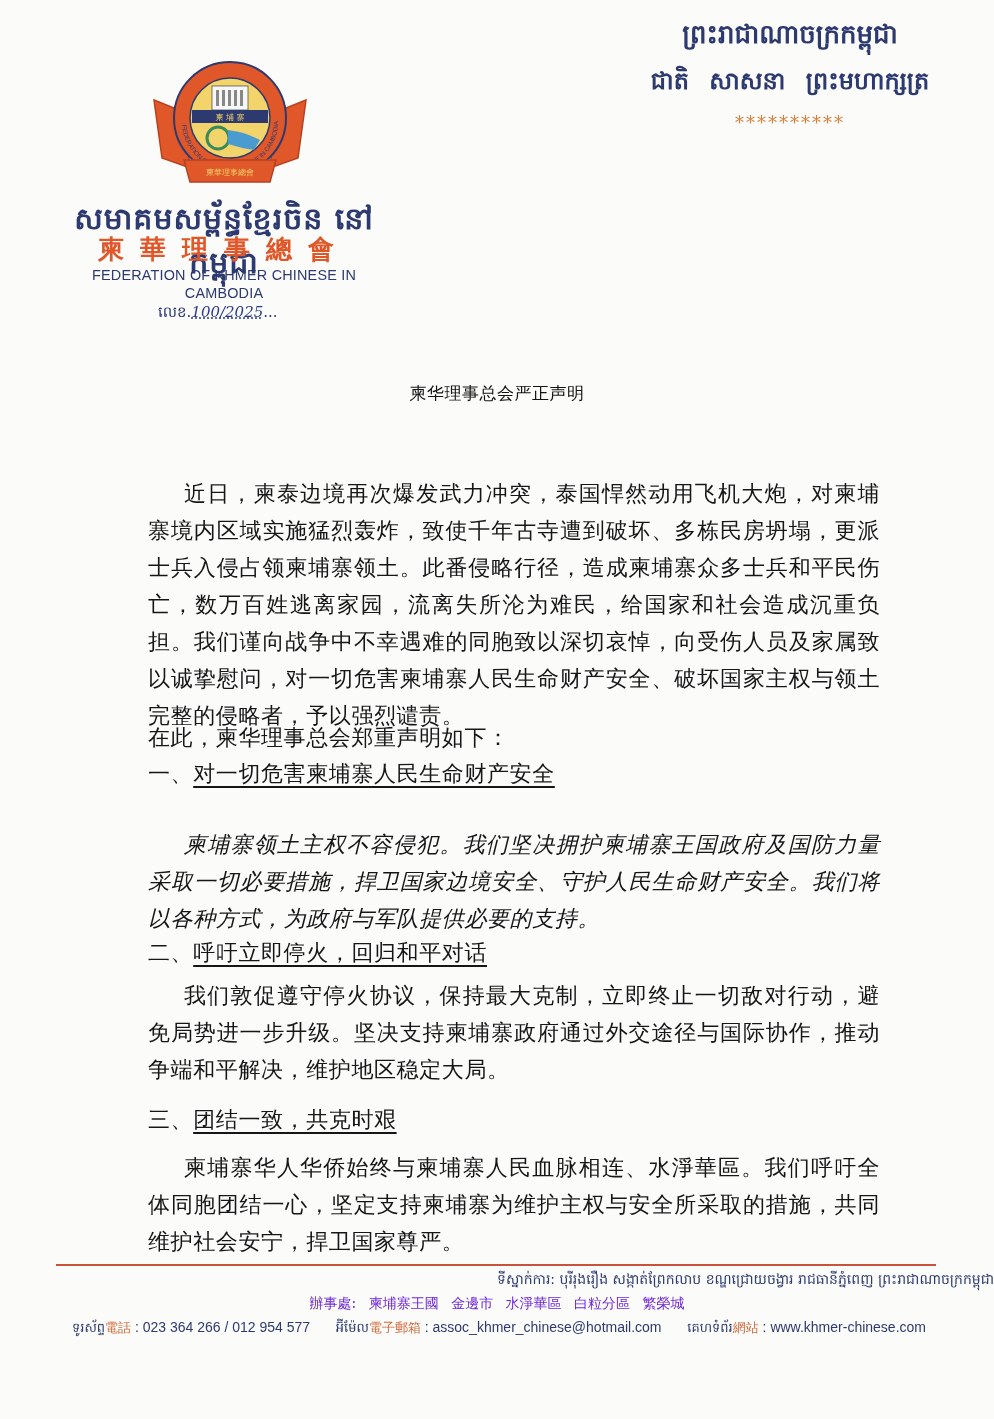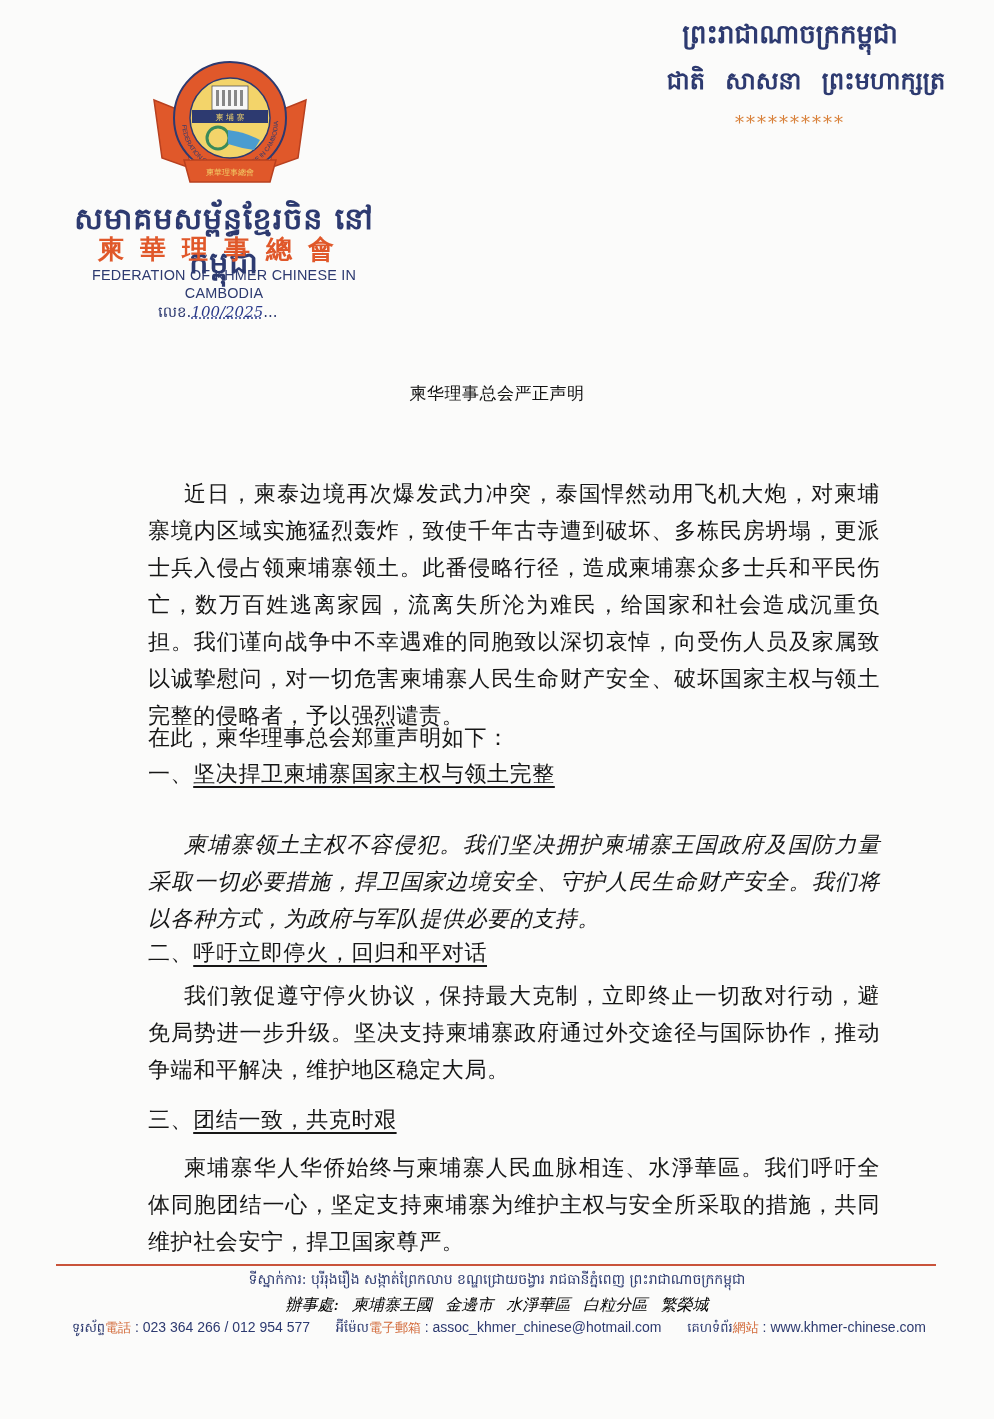--- a/index.html
+++ b/index.html
@@ -12,42 +12,42 @@
   
   .logo { left: 150px; top: 60px; width: 160px; height: 135px; }
   .org-khmer { left: 64px; top: 200px; width: 320px; text-align: center; font-family: "DejaVu Sans", sans-serif; font-size: 30px; color: #2d3a70; font-weight: bold; letter-spacing: 1px; }
   .org-chinese { left: 64px; top: 232px; width: 320px; text-align: center; font-size: 26px; color: #e0582a; font-weight: bold; letter-spacing: 16px; }
   .org-english { left: 64px; top: 266px; width: 320px; text-align: center; font-family: "Liberation Sans", sans-serif; font-size: 15.5px; color: #2d3a70; letter-spacing: 0.2px; transform: scaleX(0.93); transform-origin: center; }
   .ref-no { left: 158px; top: 302px; font-family: "DejaVu Sans", sans-serif; font-size: 15px; color: #2d3a70; }
   .ref-no .hand { font-family: "DejaVu Serif", serif; font-style: italic; color: #2a3a8a; text-decoration: underline dotted; }
 
   
   .kingdom-1 { left: 640px; top: 18px; width: 300px; text-align: center; font-family: "DejaVu Sans", sans-serif; font-size: 26px; color: #2d3a70; font-weight: bold; }
-  .kingdom-2 { left: 656px; top: 66px; width: 300px; text-align: center; font-family: "DejaVu Sans", sans-serif; font-size: 24px; color: #2d3a70; font-weight: bold; word-spacing: 12px; }
+  .kingdom-2 { left: 640px; top: 66px; width: 300px; text-align: center; font-family: "DejaVu Sans", sans-serif; font-size: 24px; color: #2d3a70; font-weight: bold; word-spacing: 12px; }
   .stars { left: 640px; top: 112px; width: 300px; text-align: center; font-size: 18px; color: #d9823c; letter-spacing: 2px; }
 
   
   .doc-title { left: 0; top: 382px; width: 994px; text-align: center; font-size: 17px; color: #111; letter-spacing: 0.5px; }
 
   
   .body-text { left: 148px; width: 732px; font-size: 22px; line-height: 37px; color: #161616; text-align: justify; letter-spacing: 0.6px; }
   .p1 { top: 475px; text-indent: 36px; }
   .p2 { top: 706px; margin-top: 13px; }
   .h1 { top: 755px; }
   .p3 { top: 826px; text-indent: 36px; font-style: italic; }
   .h2 { top: 926px; margin-top: 8px; }
   .p4 { top: 977px; text-indent: 36px; }
   .h3 { top: 1101px; }
   .p5 { top: 1149px; text-indent: 36px; }
   .heading-underline { text-decoration: underline; text-underline-offset: 5px; }
 
   
   .footer-rule { left: 56px; top: 1264px; width: 880px; height: 2px; background: #c9533a; }
-  .addr-khmer { left: 0; top: 1270px; width: 994px; text-align: center; font-family: "DejaVu Sans", sans-serif; font-size: 14px; color: #2d3a70; }
-  .addr-chinese { left: 0; top: 1295px; width: 994px; text-align: center; font-size: 16px; color: #000000; word-spacing: 8px; font-style: italic; }
+  .addr-khmer { left: 0; top: 1270px; width: 994px; text-align: right; font-family: "DejaVu Sans", sans-serif; font-size: 14px; color: #2d3a70; }
+  .addr-chinese { left: 0; top: 1295px; width: 994px; text-align: center; font-size: 14px; color: #6d28d9; word-spacing: 8px; }
   .contact-line { left: 72px; top: 1319px; width: 890px; font-family: "Liberation Sans", sans-serif; font-size: 14px; color: #2d3a70; white-space: nowrap; }
   .contact-line .lbl-cn { color: #d26a3a; font-family: "DejaVu Serif", serif; font-size: 13px; }
   .contact-line .lbl-km { font-family: "DejaVu Sans", sans-serif; font-size: 13px; }
   .contact-line .gap { display: inline-block; width: 18px; }
 </style>
 </head>
 <body>
 
 <div class="abs logo">
   <svg width="160" height="135" viewBox="0 0 160 135">
@@ -91,21 +91,21 @@
 <div class="abs kingdom-1">ព្រះរាជាណាចក្រកម្ពុជា</div>
 <div class="abs kingdom-2">ជាតិ សាសនា ព្រះមហាក្សត្រ</div>
 <div class="abs stars">**********</div>
 
 <div class="abs doc-title">柬华理事总会严正声明</div>
 
 <div class="abs body-text p1">近日，柬泰边境再次爆发武力冲突，泰国悍然动用飞机大炮，对柬埔寨境内区域实施猛烈轰炸，致使千年古寺遭到破坏、多栋民房坍塌，更派士兵入侵占领柬埔寨领土。此番侵略行径，造成柬埔寨众多士兵和平民伤亡，数万百姓逃离家园，流离失所沦为难民，给国家和社会造成沉重负担。我们谨向战争中不幸遇难的同胞致以深切哀悼，向受伤人员及家属致以诚挚慰问，对一切危害柬埔寨人民生命财产安全、破坏国家主权与领土完整的侵略者，予以强烈谴责。</div>
 <div class="abs body-text p2">在此，柬华理事总会郑重声明如下：</div>
 
 <div class="abs body-text h1">
-  <span>一、</span><span class="heading-underline">坚决捍卫柬埔寨国家主权与领土完整</span>
+  <span>一、</span><span class="heading-underline">对一切危害柬埔寨人民生命财产安全</span>
 </div>
 <div class="abs body-text p3">柬埔寨领土主权不容侵犯。我们坚决拥护柬埔寨王国政府及国防力量采取一切必要措施，捍卫国家边境安全、守护人民生命财产安全。我们将以各种方式，为政府与军队提供必要的支持。</div>
 
 <div class="abs body-text h2">
   <span>二、</span><span class="heading-underline">呼吁立即停火，回归和平对话</span>
 </div>
 <div class="abs body-text p4">我们敦促遵守停火协议，保持最大克制，立即终止一切敌对行动，避免局势进一步升级。坚决支持柬埔寨政府通过外交途径与国际协作，推动争端和平解决，维护地区稳定大局。</div>
 
 <div class="abs body-text h3">
   <span>三、</span><span class="heading-underline">团结一致，共克时艰</span>

